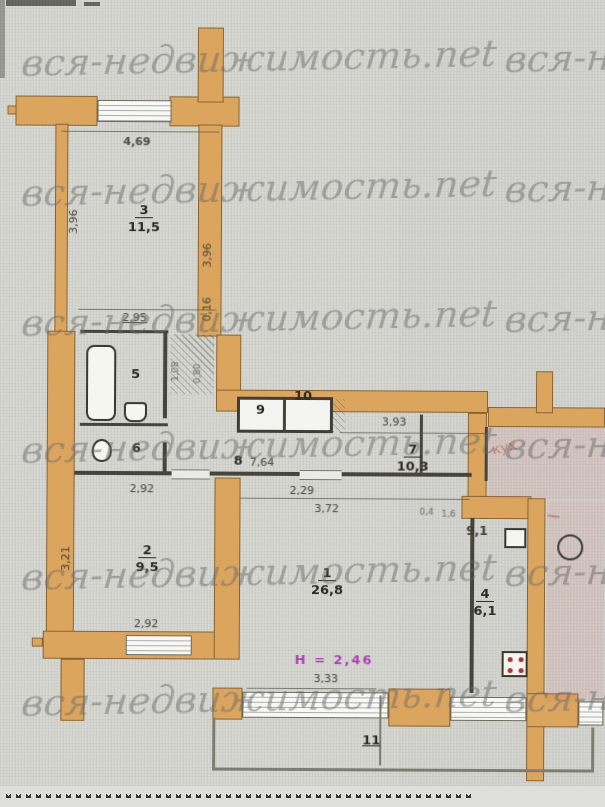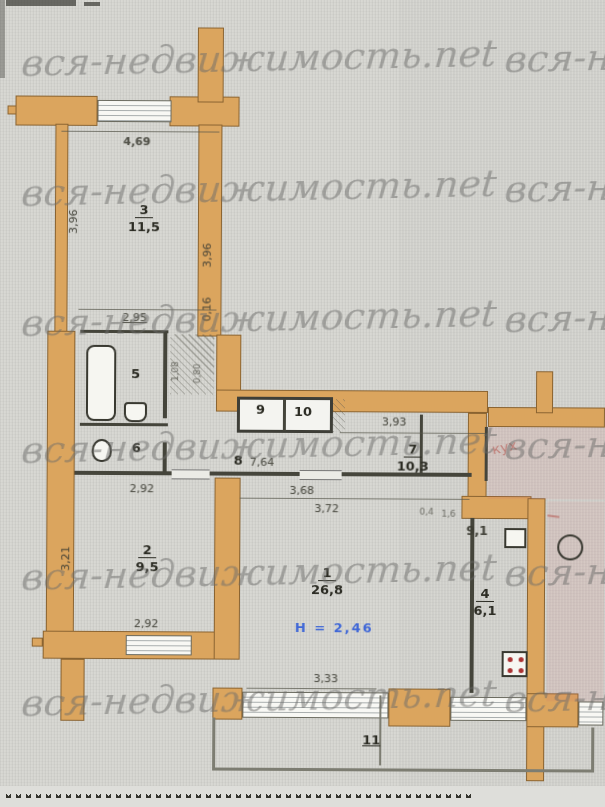--- a/index.html
+++ b/index.html
@@ -25,21 +25,21 @@
   .small{font-size:9px;opacity:.6;}
   .bold{font-weight:bold;font-size:12px;opacity:.95;}
   .rlabel{position:absolute;text-align:center;color:#2d2d25;}
   .rnum{font-weight:bold;font-size:13px;display:inline-block;border-bottom:1.5px solid #2d2d25;padding:0 4px;line-height:14px;}
   .rarea{font-weight:bold;font-size:13px;margin-top:1px;}
   .rplain{position:absolute;font-weight:bold;font-size:13px;color:#2d2d25;}
   .fix{position:absolute;box-sizing:border-box;border:2px solid #3a3a32;background:#f4f4ef;}
   .wm{position:absolute;font:italic 38px "DejaVu Serif",serif;line-height:50px;
       color:rgba(108,108,106,0.5);white-space:nowrap;transform:skewX(-6deg) rotate(-1.2deg);
       filter:blur(0.3px);pointer-events:none;z-index:5;}
-  .note-purple{position:absolute;font-weight:bold;font-size:13px;color:#1d4ed8;opacity:.8;letter-spacing:2px;}
+  .note-purple{position:absolute;font-weight:bold;font-size:13px;color:#a21caf;opacity:.8;letter-spacing:2px;margin-top:32px;}
   .note-red{position:absolute;font-size:14px;color:#b24a42;opacity:.55;transform:rotate(-12deg);}
   .mark{position:absolute;background:rgba(45,45,38,0.65);}
   #bottom-strip{position:absolute;left:0;top:786px;width:605px;height:21px;background:#dededa;}
   #zigzag{position:absolute;left:6px;top:789px;width:468px;height:9px;
     background:
       linear-gradient(45deg,#34342d 25%,transparent 26%) 0 0/10px 10px,
       linear-gradient(-45deg,#34342d 25%,transparent 26%) 5px 0/10px 10px;}
   .dimline{position:absolute;background:#55554a;opacity:.7;}
 </style>
 </head>
@@ -128,36 +128,36 @@
     <div class="dim vdim" style="left:200px;top:268px;">3,96</div>
     <div class="dim vdim" style="left:200px;top:322px;">0,16</div>
     <div class="dim" style="left:122px;top:312px;text-decoration:underline;">2,95</div>
     <div class="dim vdim small" style="left:170px;top:382px;">1,08</div>
     <div class="dim vdim small" style="left:192px;top:384px;">0,80</div>
     <div class="dim" style="left:382px;top:415px;">3,93</div>
     <div class="dim" style="left:250px;top:456px;">7,64</div>
     <div class="dim" style="left:130px;top:483px;">2,92</div>
     <div class="dim" style="left:135px;top:618px;">2,92</div>
     <div class="dim vdim" style="left:60px;top:572px;">3,21</div>
-    <div class="dim" style="left:290px;top:484px;">3,68</div>
+    <div class="dim" style="left:290px;top:484px;">2,29</div>
     <div class="dim" style="left:315px;top:502px;">3,72</div>
     <div class="dim small" style="left:420px;top:506px;">0,4</div>
     <div class="dim small" style="left:442px;top:508px;">1,6</div>
     <div class="dim bold" style="left:467px;top:523px;">9,1</div>
     <div class="dim" style="left:315px;top:672px;">3,33</div>
 
     <div class="rlabel" style="left:120px;top:200px;width:46px;">
       <div class="rnum">3</div>
       <div class="rarea">11,5</div>
     </div>
     <div class="rplain" style="left:131px;top:367px;">5</div>
     <div class="rplain" style="left:132px;top:441px;">6</div>
     <div class="rplain" style="left:234px;top:453px;">8</div>
     <div class="rplain" style="left:256px;top:402px;">9</div>
-    <div class="rplain" style="left:294px;top:404px;">10</div>
+    <div class="rplain" style="left:294px;top:388px;">10</div>
     <div class="rlabel" style="left:388px;top:438px;width:50px;">
       <div class="rnum">7</div>
       <div class="rarea">10,3</div>
     </div>
     <div class="rlabel" style="left:125px;top:540px;width:46px;">
       <div class="rnum">2</div>
       <div class="rarea">9,5</div>
     </div>
     <div class="rlabel" style="left:303px;top:562px;width:50px;">
       <div class="rnum">1</div>

